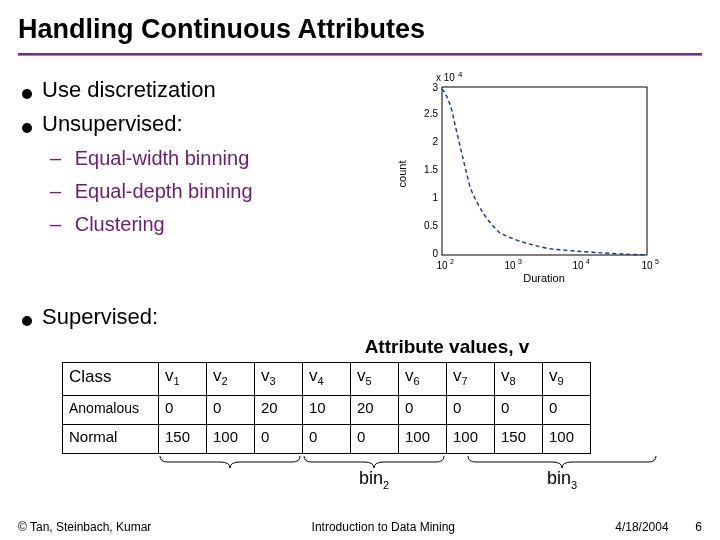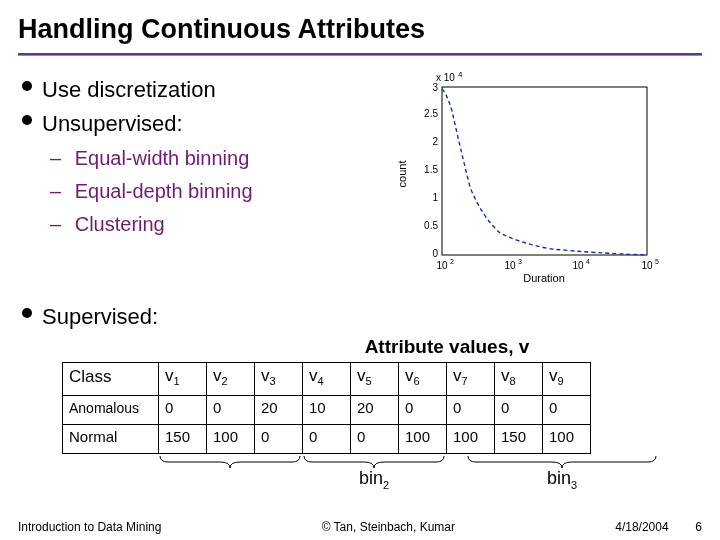--- a/index.html
+++ b/index.html
@@ -26,21 +26,21 @@
     border-bottom: 1px solid #cc66cc;
   }
   .content { padding: 12px 18px 0 22px; }
   .row { display: flex; }
   .col-left { flex: 0 0 360px; }
   .col-right { flex: 1; position: relative; }
   .bul { list-style: none; }
   .bul-l1 > li {
     font-size: 22px; color: #000;
     margin: 8px 0 6px 0;
-    display: flex; align-items: flex-start;
+    display: flex; align-items: center;
   }
   .bul-l1 .dot {
     width: 10px; height: 10px; border-radius: 50%;
     background: #000; display: inline-block;
     margin-right: 10px; flex-shrink: 0; position: relative; top: 4px;
   }
   .bul-l2 { list-style: none; margin-left: 28px; }
   .bul-l2 > li {
     font-size: 20px; color: #701a75;
     margin: 10px 0;
@@ -239,20 +239,20 @@
     <div class="brace" style="left:404px; width:192px;">
       <svg width="192" height="16" viewBox="0 0 192 16">
         <path d="M2 2 Q2 8 10 8 L86 8 Q96 8 96 14 Q96 8 106 8 L182 8 Q190 8 190 2" fill="none" stroke="#000" stroke-width="1"></path>
       </svg>
       <div class="lbl"><span>bin</span><span class="sub">3</span></div>
     </div>
   </div>
 </div>
 
 <div class="footer">
+  <span>© Tan, Steinbach, Kumar</span>
   <span>Introduction to Data Mining</span>
-  <span>© Tan, Steinbach, Kumar</span>
   <span>
     <span>4/18/2004</span>
     &nbsp;&nbsp;&nbsp;&nbsp;&nbsp;&nbsp;
     <span>6</span>
   </span>
 </div>
 
 </body></html>

